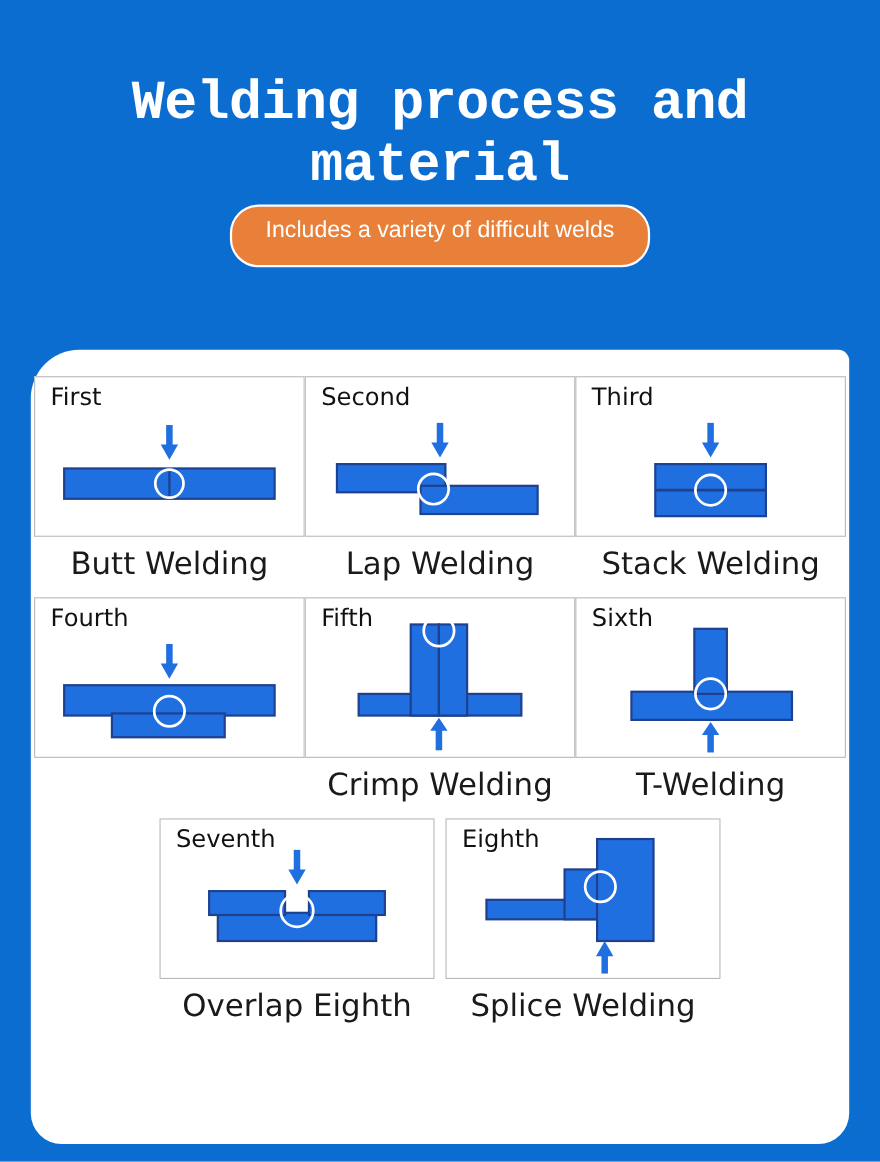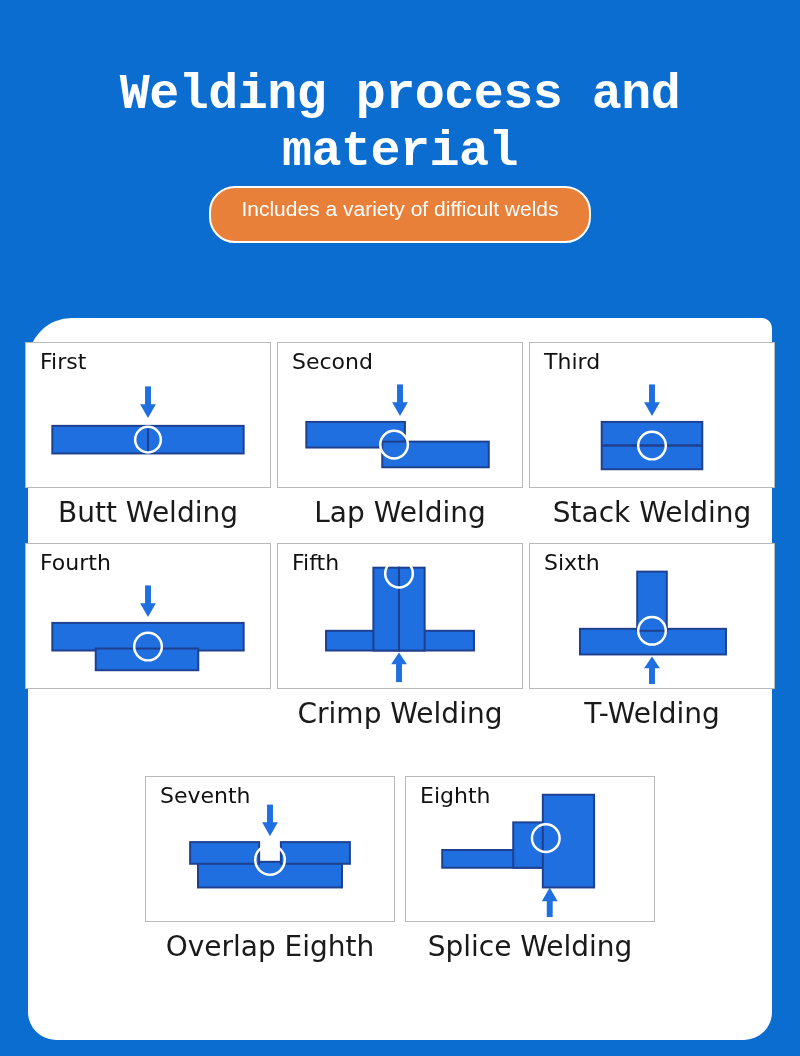--- a/index.html
+++ b/index.html
@@ -69,22 +69,22 @@
     top: 24px;
     left: -10px;
     width: 764px;
   }
 
   .row {
     display: flex;
     justify-content: center;
     align-items: flex-start;
   }
-  .row-1, .row-2 { gap: 6px; }
-  .row-3 { gap: 10px; margin-top: 32px; }
+  .row-1, .row-2 { }
+  .row-3 { gap: 10px; }
 
   .cell {
     display: flex;
     flex-direction: column;
     align-items: center;
   }
 
   .card {
     position: relative;
     background: #ffffff;

